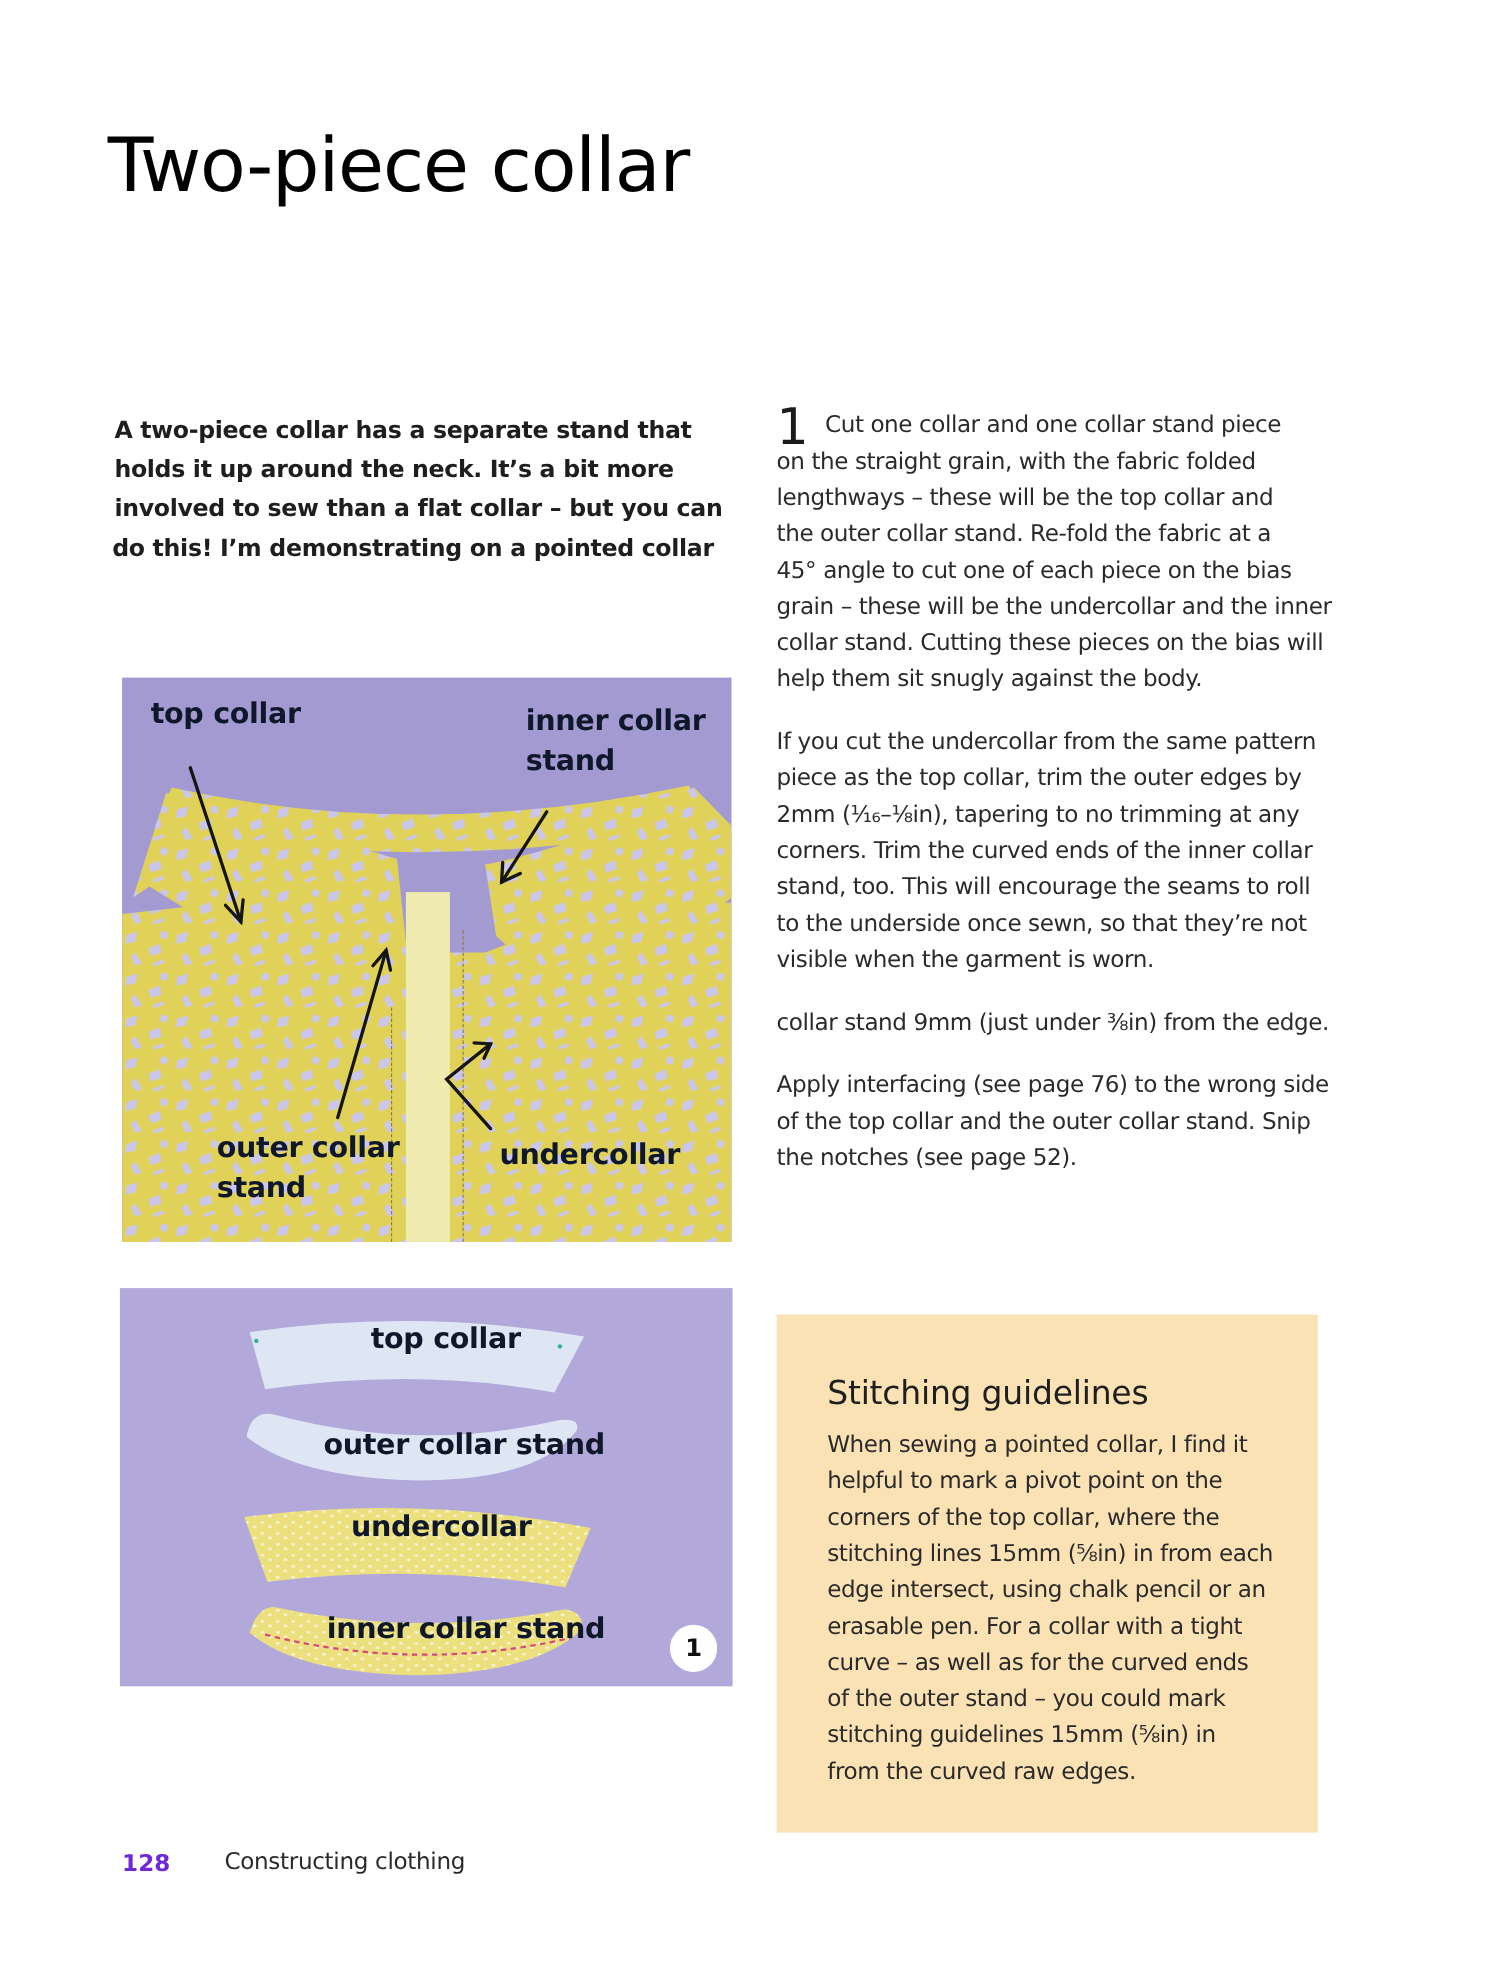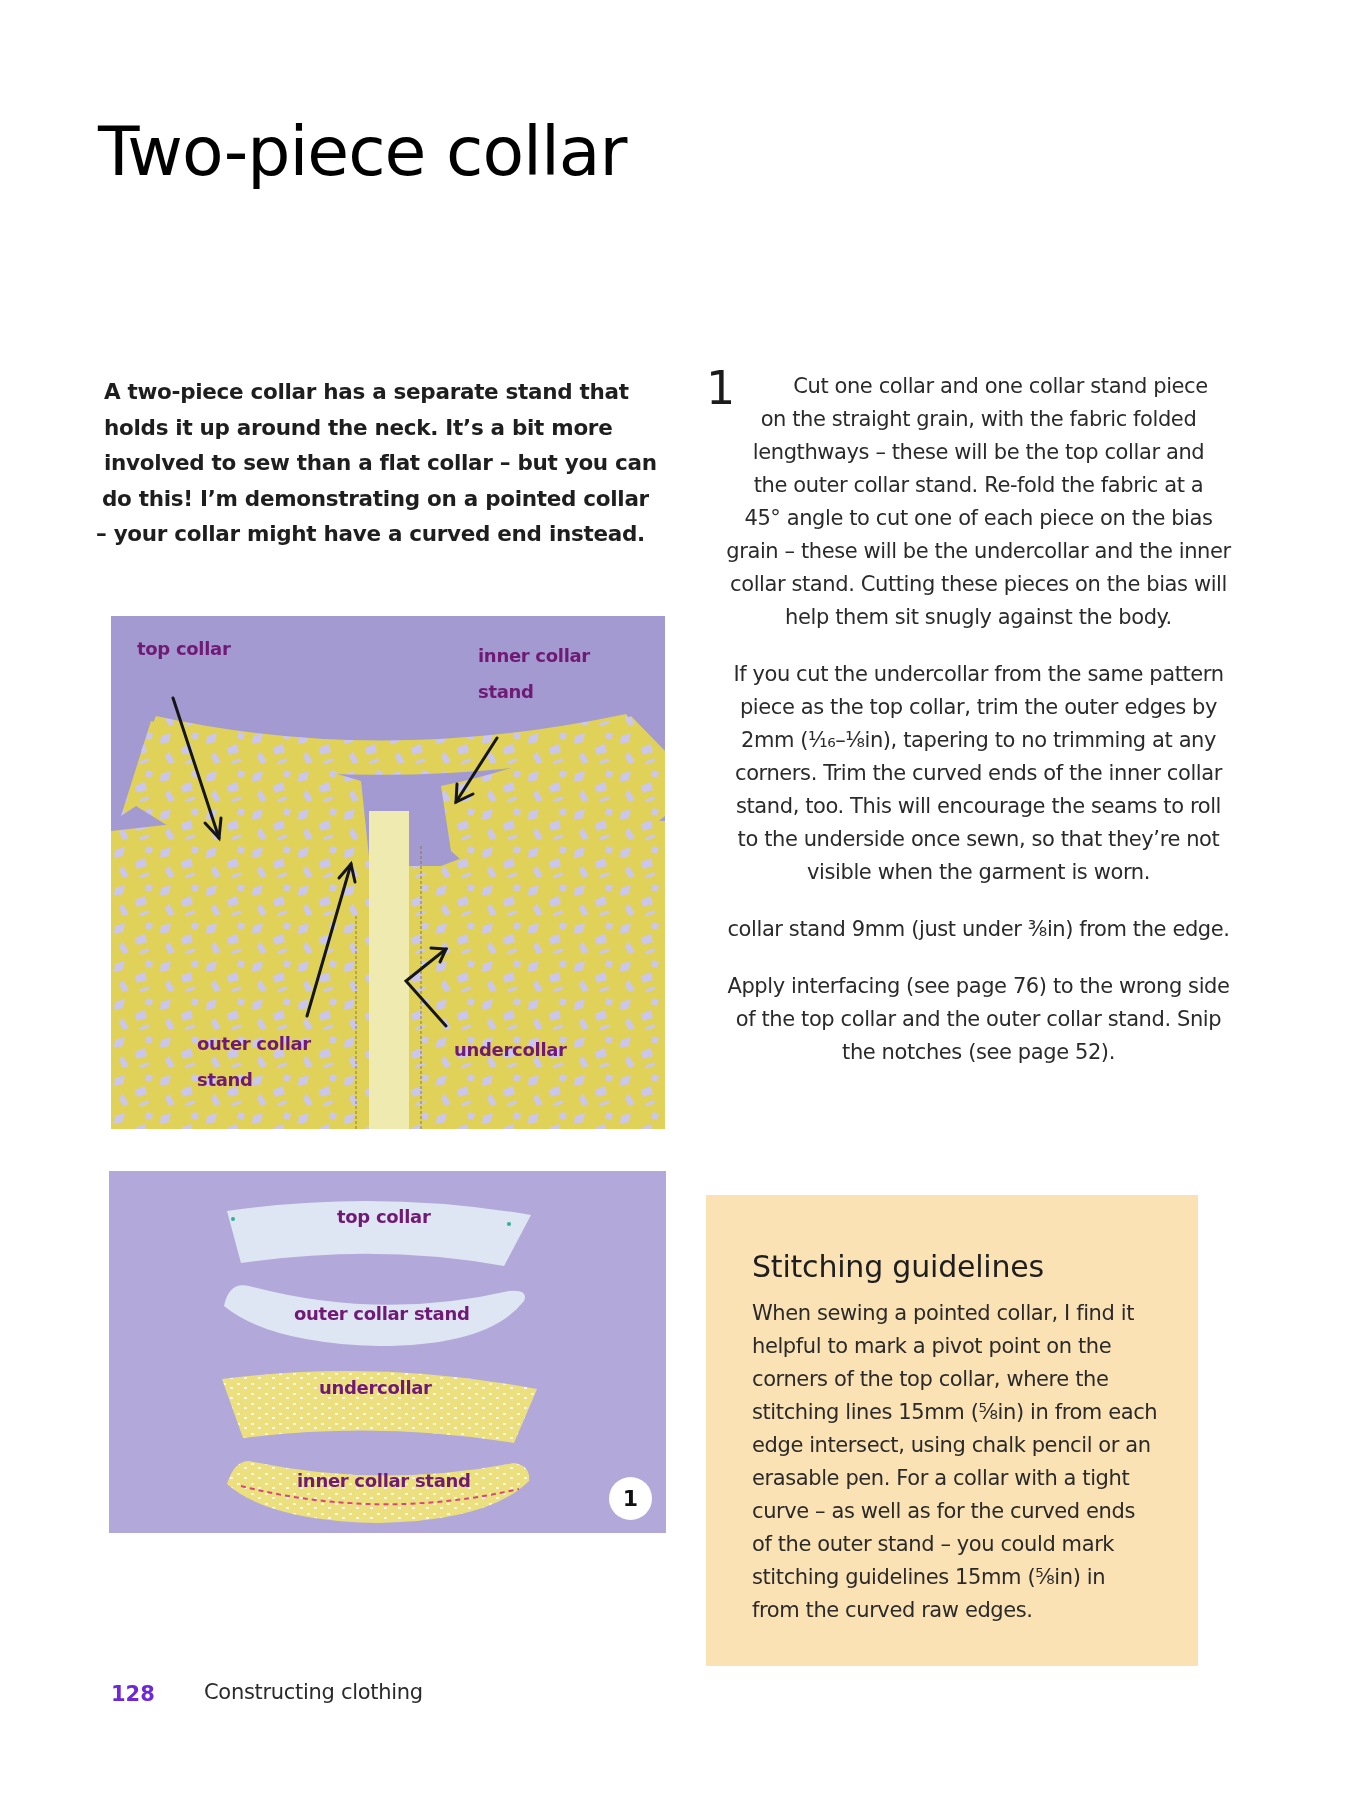--- a/index.html
+++ b/index.html
@@ -8,29 +8,29 @@
   .abs { position: absolute; }
 
   .title { left: 98px; top: 118px; font-size: 68px; font-weight: 400; letter-spacing: -1px;
            color: #000000; font-family: "DejaVu Sans", sans-serif; line-height: 1; }
 
   .intro { left: 104px; top: 374px; width: 555px; font-size: 21.5px; font-weight: bold;
            line-height: 35.5px; color: #1e1e1e; letter-spacing: -0.3px; }
   .intro span { display: block; white-space: nowrap; }
 
   .right-col { left: 706px; top: 370px; width: 545px; font-size: 21px; line-height: 33px;
-               color: #2a2a2a; letter-spacing: -0.4px; text-align: center; }
+               color: #2a2a2a; letter-spacing: -0.4px; }
   .right-col p { margin: 0 0 24px 0; }
   .right-col span.line { display: block; white-space: nowrap; }
   .stepnum { position: absolute; left: 706px; top: 365px; font-size: 46px; line-height: 1; color: #1b1b1b; }
 
   
   .photo1 { left: 111px; top: 616px; width: 554px; height: 513px; background: #a29ad1; overflow: hidden; }
   .photo1 svg { position: absolute; left: 0; top: 0; }
-  .plabel { position: absolute; font-weight: bold; font-size: 18px; line-height: 36px; color: #701a75; letter-spacing: -0.3px; white-space: nowrap; }
+  .plabel { position: absolute; font-weight: bold; font-size: 26px; line-height: 36px; color: #0f172a; letter-spacing: -0.3px; white-space: nowrap; }
 
   
   .photo2 { left: 109px; top: 1171px; width: 557px; height: 362px; background: #b2a9da; overflow: hidden; }
   .photo2 svg { position: absolute; left: 0; top: 0; }
   .badge { position: absolute; left: 500px; top: 306px; width: 43px; height: 43px; border-radius: 50%;
            background: #ffffff; color: #111; font-weight: bold; font-size: 22px; text-align: center; line-height: 43px; }
 
   
   .callout { left: 706px; top: 1195px; width: 492px; height: 471px; background: #fae2b5; }
   .callout h2 { position: absolute; left: 46px; top: 54px; margin: 0; font-size: 30px; font-weight: 400;
@@ -45,21 +45,20 @@
 </head>
 <body>
 
 <div class="abs title">Two-piece collar</div>
 
 <div class="abs intro">
   <span>A two-piece collar has a separate stand that</span>
   <span>holds it up around the neck. It’s a bit more</span>
   <span>involved to sew than a flat collar – but you can</span>
   <span style="margin-left:-2px">do this! I’m demonstrating on a pointed collar</span>
-  <span style="margin-left:-8px">– your collar might have a curved end instead.</span>
 </div>
 
 <div class="stepnum">1</div>
 
 <div class="abs right-col">
   <p>
     <span class="line" style="padding-left:44px">Cut one collar and one collar stand piece</span>
     <span class="line">on the straight grain, with the fabric folded</span>
     <span class="line">lengthways – these will be the top collar and</span>
     <span class="line">the outer collar stand. Re-fold the fabric at a</span>

